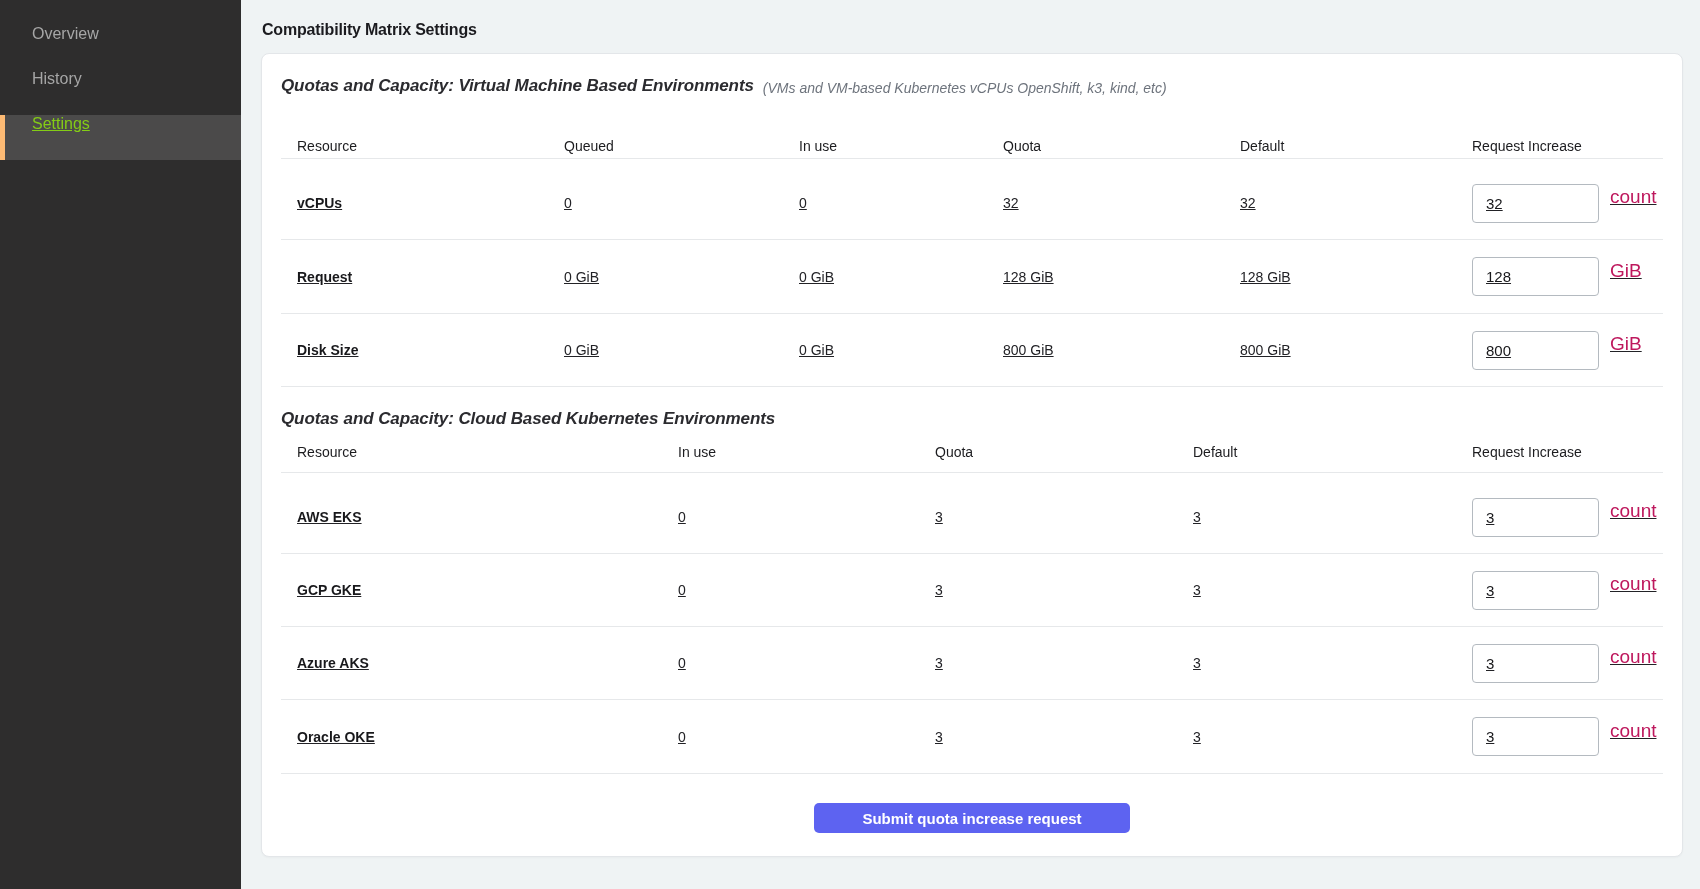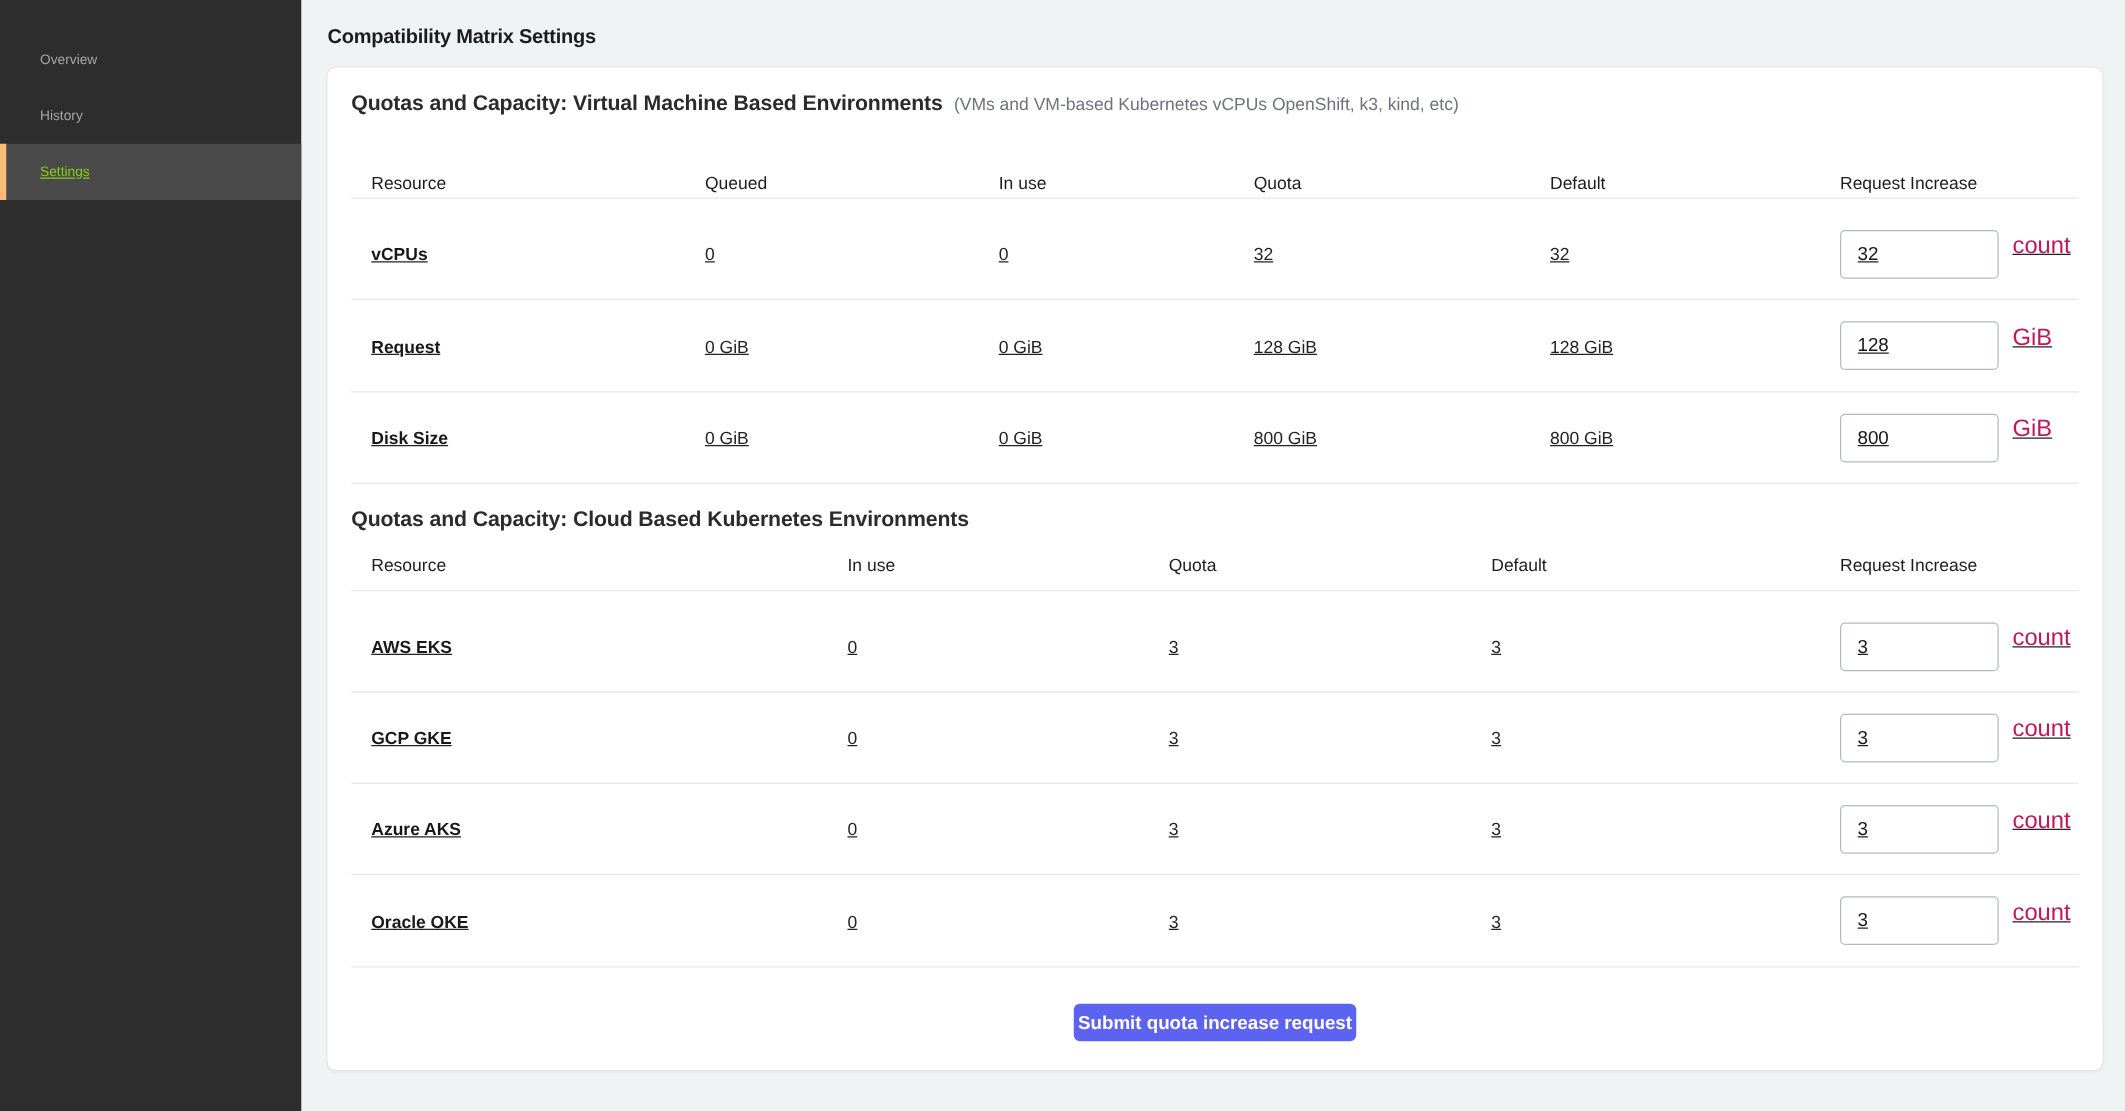--- a/index.html
+++ b/index.html
@@ -15,23 +15,22 @@
   
   .sidebar {
     width: 241px;
     background: #2e2d2d;
     padding-top: 25px;
     flex-shrink: 0;
   }
   .side-item {
     height: 45px;
     display: flex;
-    align-items: center;
     padding-left: 32px;
-    font-size: 11px;
+    font-size: 16px;
     color: #a6a6a6;
     cursor: pointer;
   }
   .side-item.active {
     background: #4b4a4a;
     color: #84cc16;
     border-left: 5px solid #fdba74;
     padding-left: 27px;
     text-decoration: underline;
   }
@@ -54,25 +53,26 @@
     border-radius: 8px;
     height: 804px;
     padding: 0 19px;
     box-shadow: 0 1px 2px rgba(0,0,0,0.03);
   }
 
   .section-title {
     margin-top: 16px;
     height: 26px;
     display: flex;
-    align-items: center;
+    align-items: flex-end;
     font-size: 17px;
     font-weight: 700;
     letter-spacing: -0.1px;
     color: #2b2b2f;
+    font-style: italic;
   }
   .section-title.second { }
   .section-sub {
     font-size: 14px;
     font-weight: 400;
     color: #6d737c;
     margin-left: 9px;
     letter-spacing: 0;
   }
 
@@ -127,21 +127,21 @@
 
   
   .card-footer {
     height: 76px;
     display: flex;
     align-items: center;
     justify-content: center;
   }
   .submit-btn {
     margin-top: 12px;
-    width: 226px;
+    width: 316px;
     height: 30px;
     background: #5d63f1;
     color: #ffffff;
     border: none;
     border-radius: 5px;
     font-family: "Liberation Sans", sans-serif;
     font-size: 15px;
     font-weight: 700;
     cursor: pointer;
   }

